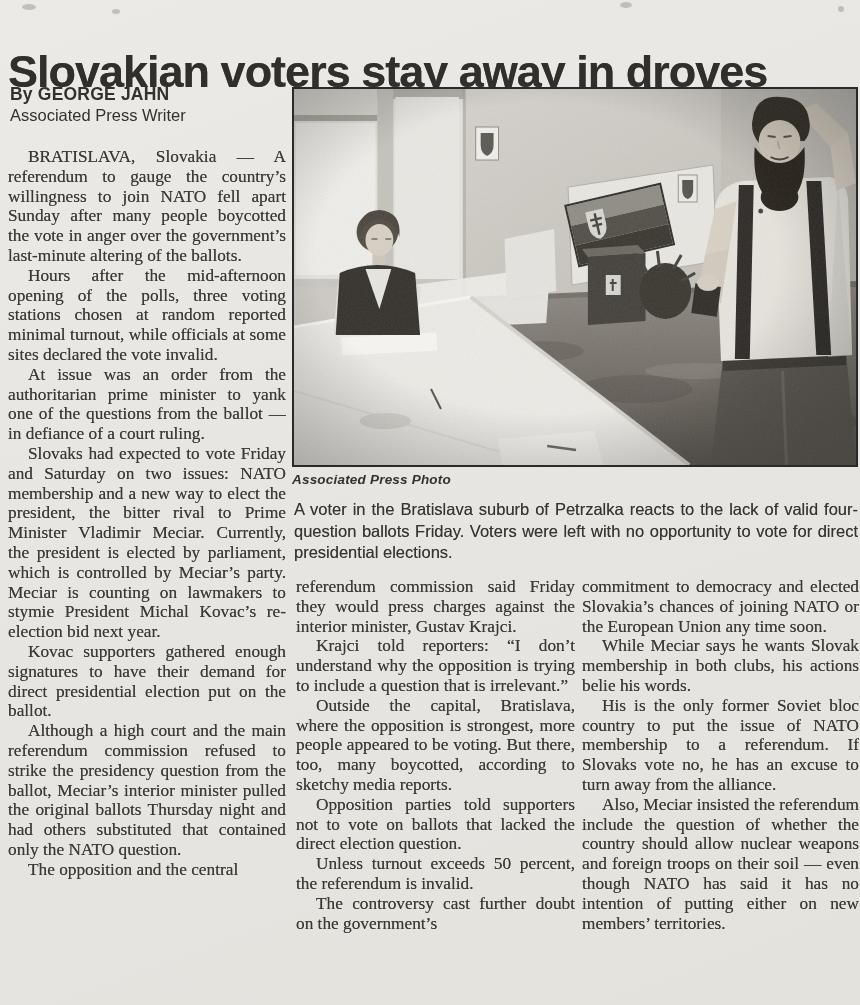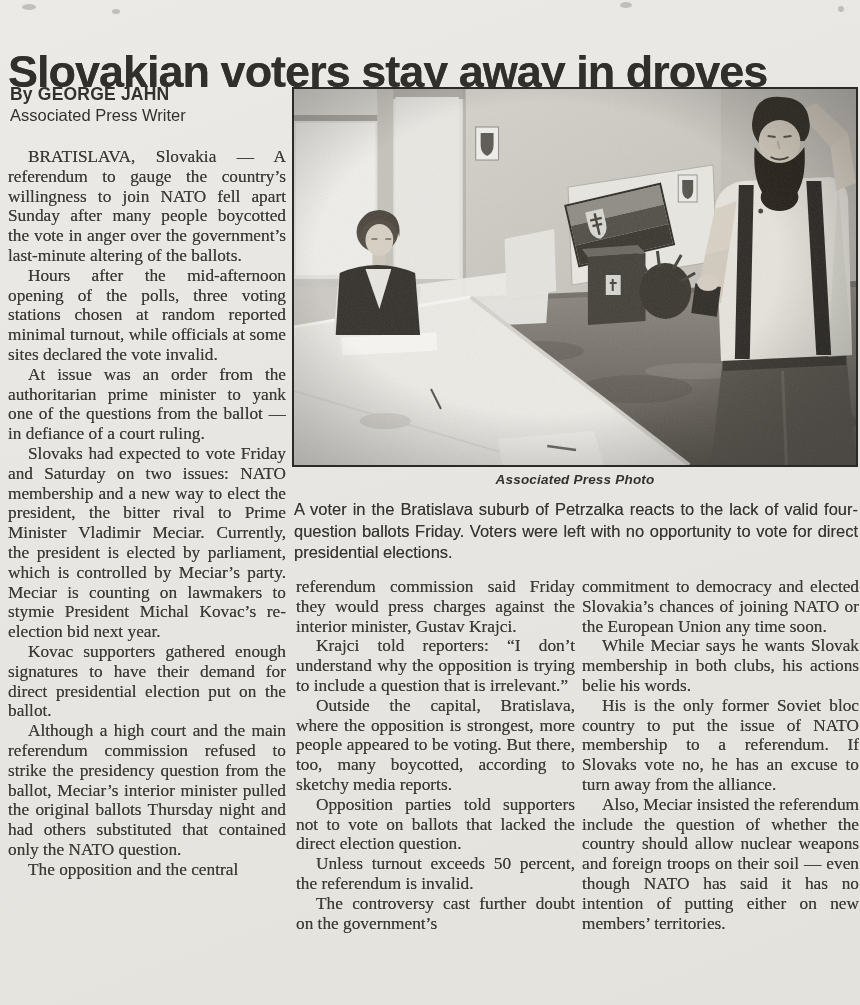--- a/index.html
+++ b/index.html
@@ -26,21 +26,21 @@
   .col.cont p:first-child{text-indent:0;}
   .col-left{left:8px;top:147px;width:278px;height:858px;}
   .col-mid{left:296px;top:577px;width:279px;height:428px;}
   .col-right{left:582px;top:577px;width:277px;height:428px;}
   .photo{
     position:absolute;left:292px;top:87px;width:566px;height:380px;
     border:2px solid #2b2a28;box-sizing:border-box;background:#cbc8c2;
   }
   .photo svg{display:block;width:100%;height:100%;}
   .credit{
-    position:absolute;left:292px;top:472px;width:566px;text-align:center;
+    position:absolute;left:292px;top:472px;width:566px;text-align:left;
     font-family:"Liberation Sans",sans-serif;font-weight:bold;font-style:italic;
     font-size:13.5px;color:#333230;letter-spacing:.2px;
   }
   .caption{
     position:absolute;left:294px;top:499px;width:564px;
     font-family:"Liberation Sans",sans-serif;font-size:16.5px;line-height:21.5px;
     text-align:justify;color:#353430;text-shadow:0 0 0.35px rgba(53,52,48,.6);
   }
   .speck{position:absolute;background:#8f8c86;border-radius:50%;opacity:.45;}
 </style>

